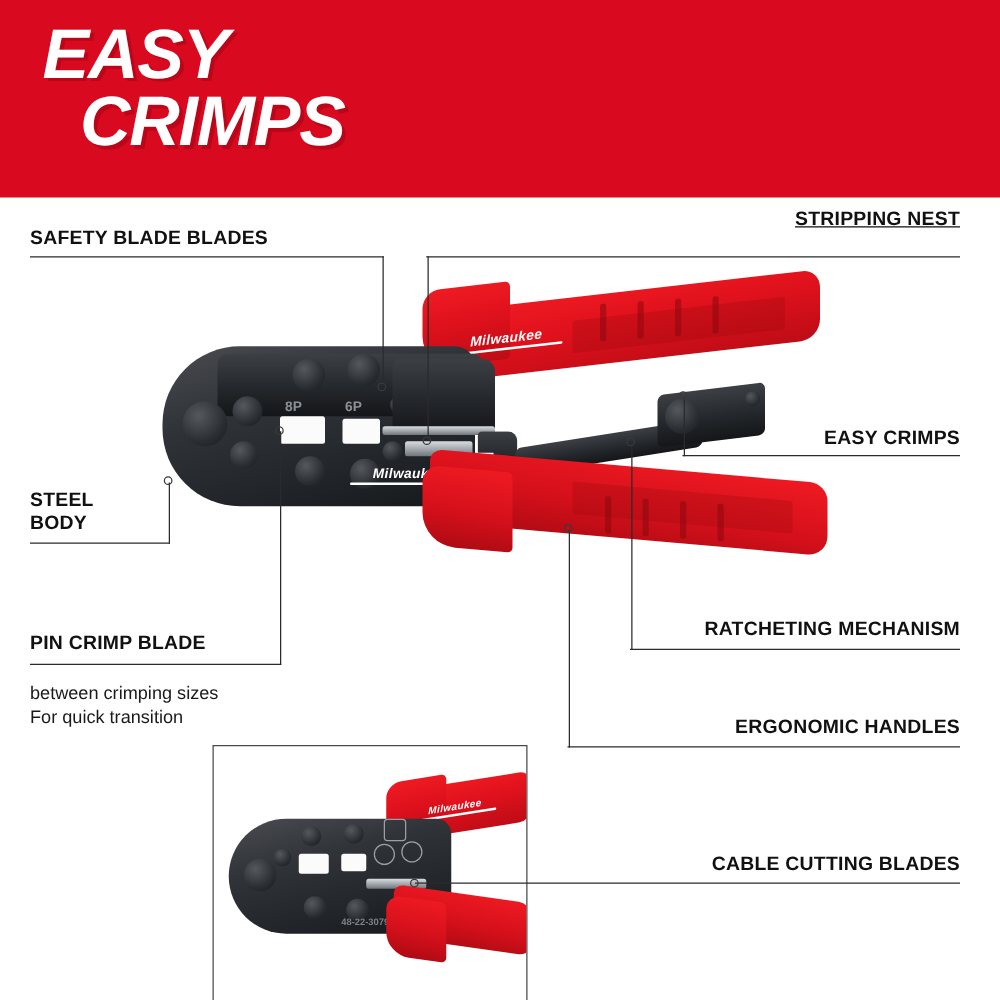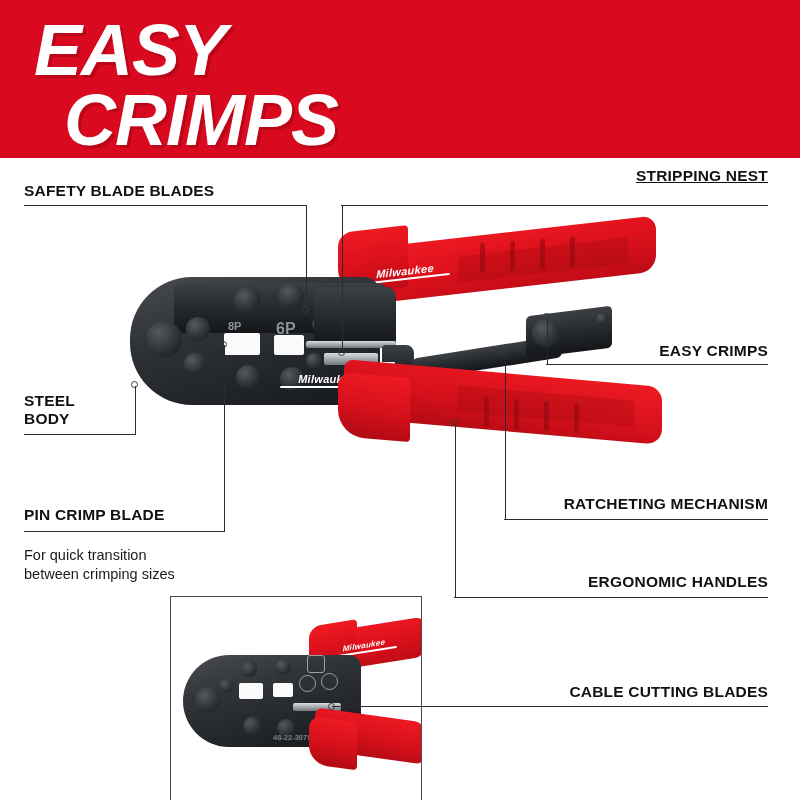--- a/index.html
+++ b/index.html
@@ -2,21 +2,21 @@
 <html><head>
 <meta charset="utf-8">
 <style>
   html,body{margin:0;padding:0;background:#fff;}
   body{width:800px;height:800px;position:relative;overflow:hidden;
        font-family:"Liberation Sans",sans-serif;color:#111;}
 
   
   #banner{position:absolute;left:0;top:0;width:800px;height:158px;background:#d90a20;}
   #banner .htxt{position:absolute;left:34px;top:16px;color:#fff;
-      font-weight:bold;font-style:italic;font-size:72px;line-height:0.97;
+      font-weight:bold;font-style:italic;font-size:56px;line-height:0.97;
       letter-spacing:-1px;text-shadow:3px 3px 0 rgba(120,0,10,.30);}
   #banner .l2{margin-left:30px;}
 
   
   .label{position:absolute;font-weight:bold;font-size:15.5px;letter-spacing:.2px;
          white-space:nowrap;line-height:1.14;}
   .label.r{text-align:right;}
   .sub{position:absolute;font-size:14.5px;font-weight:normal;line-height:1.32;
        white-space:nowrap;color:#1a1a1a;}
 
@@ -83,21 +83,21 @@
   <div class="stud" style="left:106px;top:62px;width:26px;height:26px;"></div>
   <div class="stud" style="left:150px;top:58px;width:26px;height:26px;"></div>
   <div class="stud" style="left:108px;top:140px;width:24px;height:24px;"></div>
   <div class="stud" style="left:152px;top:142px;width:24px;height:24px;"></div>
   <div class="stud" style="left:184px;top:92px;width:14px;height:14px;"></div>
   <div class="stud" style="left:178px;top:128px;width:16px;height:16px;"></div>
 
   <div class="hole" style="left:96px;top:108px;width:36px;height:22px;"></div>
   <div class="hole" style="left:146px;top:110px;width:30px;height:20px;"></div>
   <div class="jawtxt" style="left:100px;top:84px;font-size:11px;">8P</div>
-  <div class="jawtxt" style="left:148px;top:84px;font-size:16px;">6P</div>
+  <div class="jawtxt" style="left:148px;top:84px;font-size:11px;">6P</div>
 
   <div class="blk2" style="left:186px;top:62px;width:82px;height:60px;border-radius:6px 10px 4px 4px;"></div>
 
   <div class="sil" style="left:178px;top:116px;width:90px;height:7px;border-radius:2px;"></div>
   <div class="sil" style="left:196px;top:128px;width:54px;height:12px;border-radius:2px;"></div>
   <div class="blk2" style="left:254px;top:120px;width:32px;height:38px;border-radius:4px 8px 8px 4px;
               clip-path:polygon(0 0,100% 0,100% 100%,40% 100%,40% 45%,0 45%);"></div>
 
   <div class="mlogo" style="left:152px;top:148px;width:94px;font-size:11px;">
     <span>Milwaukee</span>
@@ -165,22 +165,22 @@
   <div>BODY</div>
 </div>
 <div class="hline" style="left:24px;top:434px;width:112px;"></div>
 <div class="vline" style="left:135px;top:386px;height:49px;"></div>
 <div class="dot" style="left:131px;top:381px;"></div>
 
 <div class="label" style="left:24px;top:506px;">
   <div>PIN CRIMP BLADE</div>
 </div>
 <div class="sub" style="left:24px;top:546px;">
+  <div>between crimping sizes</div>
   <div>For quick transition</div>
-  <div>between crimping sizes</div>
 </div>
 <div class="vline" style="left:224px;top:345px;height:187px;"></div>
 <div class="hline" style="left:24px;top:531px;width:201px;"></div>
 <div class="dot" style="left:220px;top:341px;"></div>
 
 <div class="label r" style="right:32px;top:167px;text-decoration:underline;">STRIPPING NEST</div>
 <div class="hline" style="left:341px;top:205px;width:427px;"></div>
 <div class="vline" style="left:342px;top:205px;height:147px;"></div>
 <div class="dot" style="left:338px;top:349px;"></div>
 

